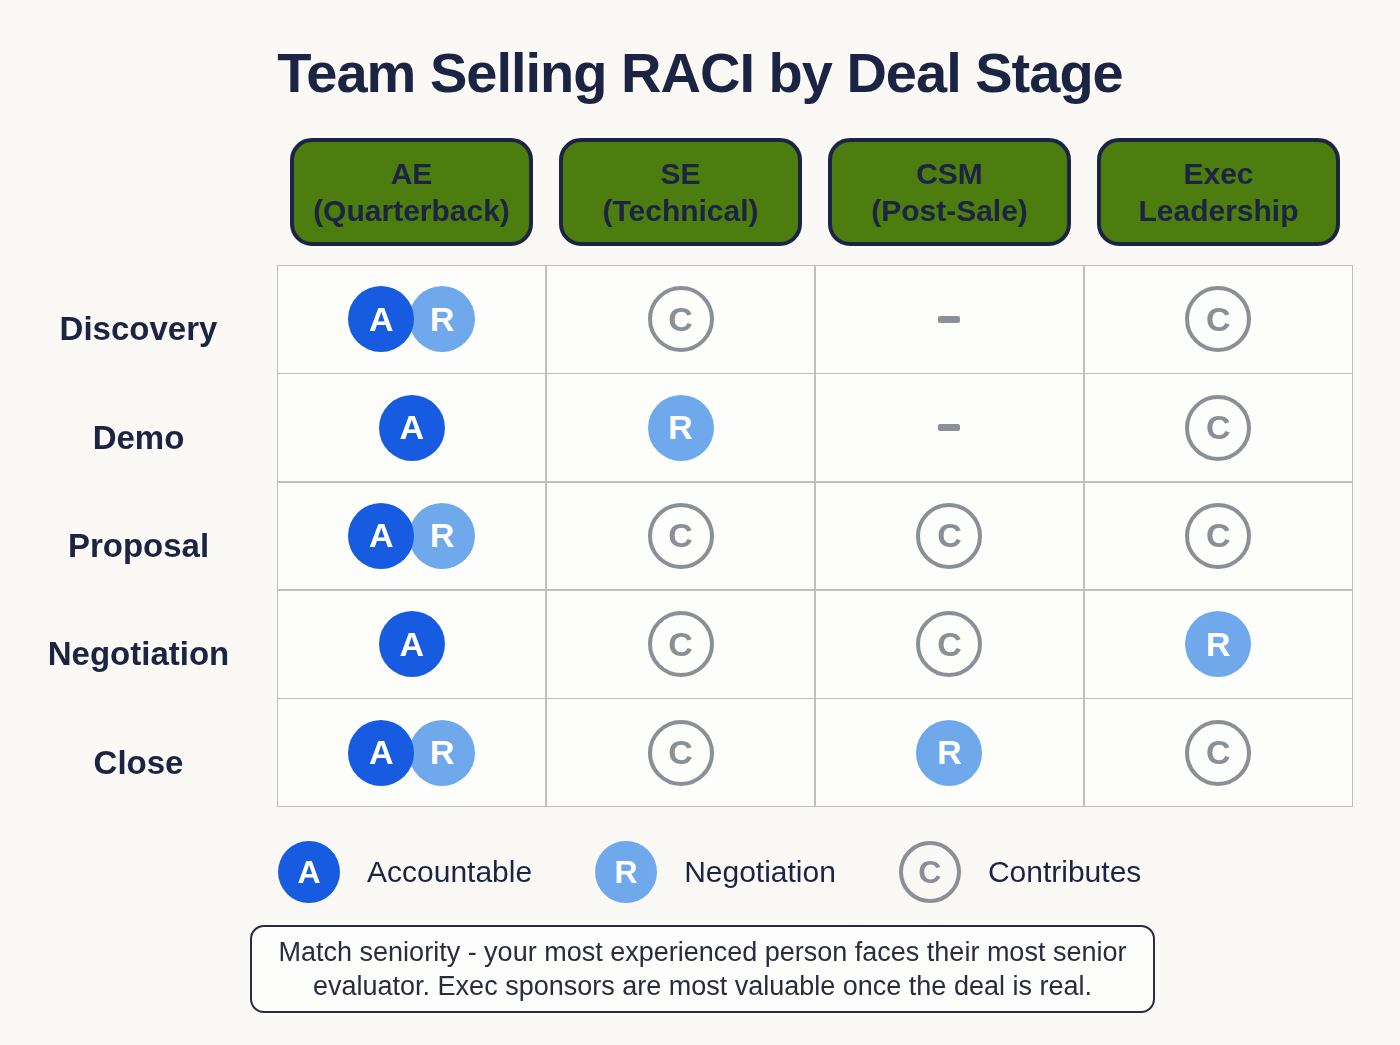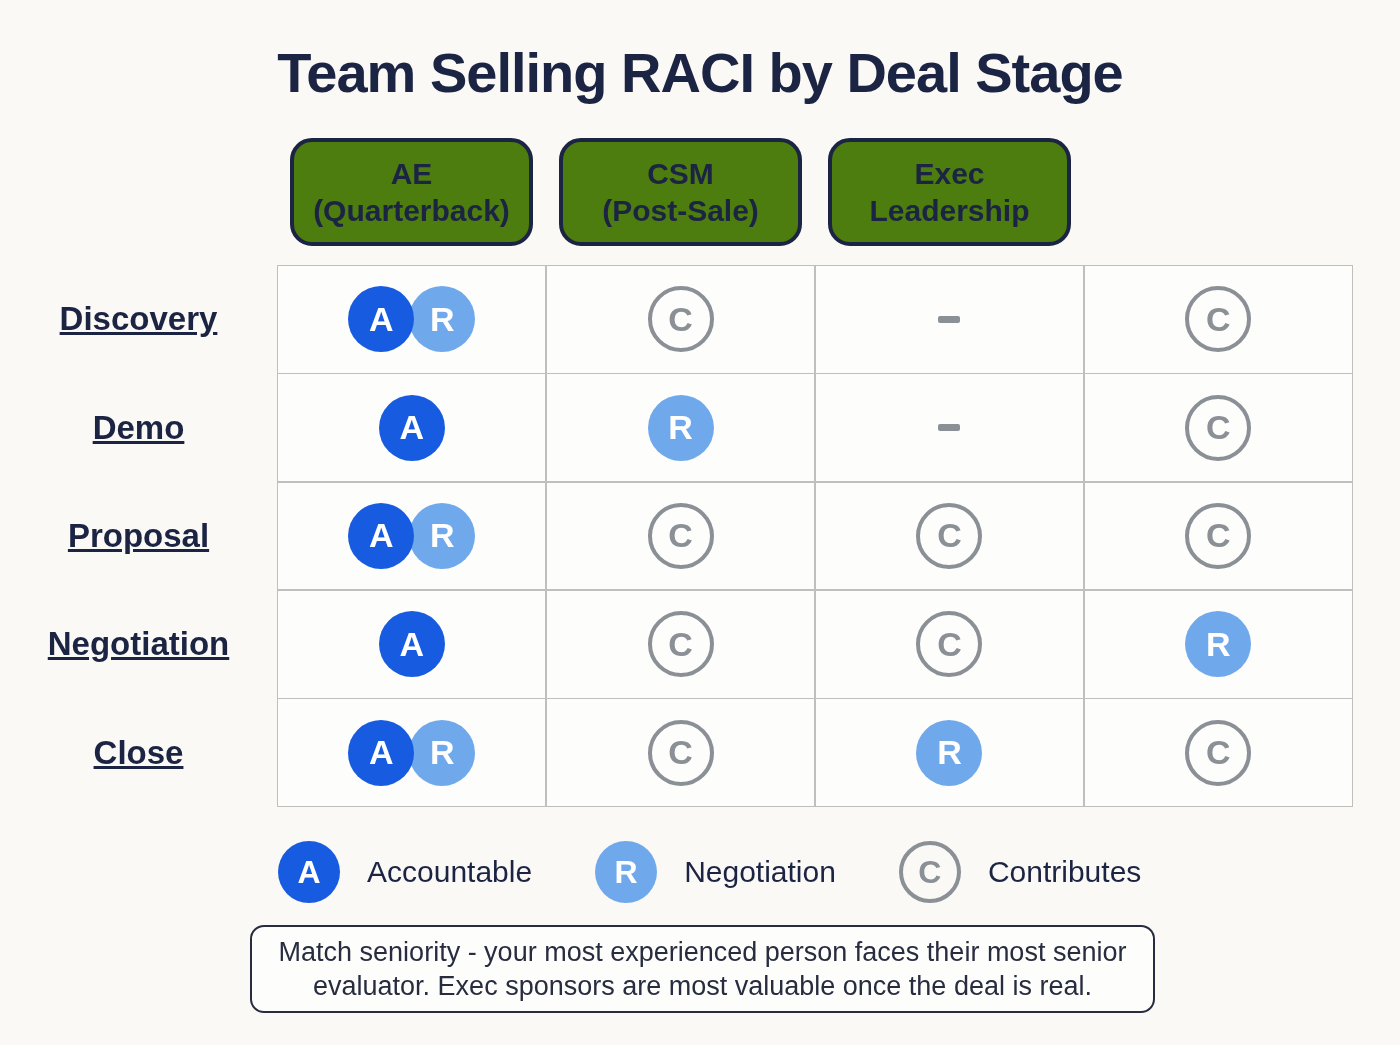--- a/index.html
+++ b/index.html
@@ -28,22 +28,22 @@
     margin:0 13px; height:108px;
     border:4px solid #1c2443; border-radius:22px;
     background:#4d7c0f;
     display:flex; flex-direction:column; align-items:center; justify-content:center;
     font-size:30px; font-weight:bold; line-height:37px;
     text-align:center; color:#1c2443;
   }
 
   
   .row-labels {
-    position:absolute; left:0; top:265px; width:277px; height:542px;
-    display:grid; grid-template-rows:repeat(5,1fr);text-decoration:underline;
+    position:absolute; left:0; top:275px; width:277px; height:542px;
+    display:grid; grid-template-rows:repeat(5,1fr);
   }
   .row-label {
     display:flex; align-items:center; justify-content:center;
     font-size:33px; font-weight:bold; color:#1c2443;
   }
 
   
   .grid {
     position:absolute; left:277px; top:265px; width:1076px; height:542px;
     display:grid; grid-template-columns:repeat(4,1fr); grid-template-rows:repeat(5,1fr);
@@ -92,20 +92,24 @@
 <body>
 
 <div class="page">
 
   <h1 class="title">Team Selling RACI by Deal Stage</h1>
 
   <div class="header-row">
     <div class="pill">
       <span>AE</span>
       <span>(Quarterback)</span>
+    </div>
+    <div class="pill">
+      <span>SE</span>
+      <span>(Technical)</span>
     </div>
     <div class="pill">
       <span>CSM</span>
       <span>(Post-Sale)</span>
     </div>
     <div class="pill">
       <span>Exec</span>
       <span>Leadership</span>
     </div>
   </div>

